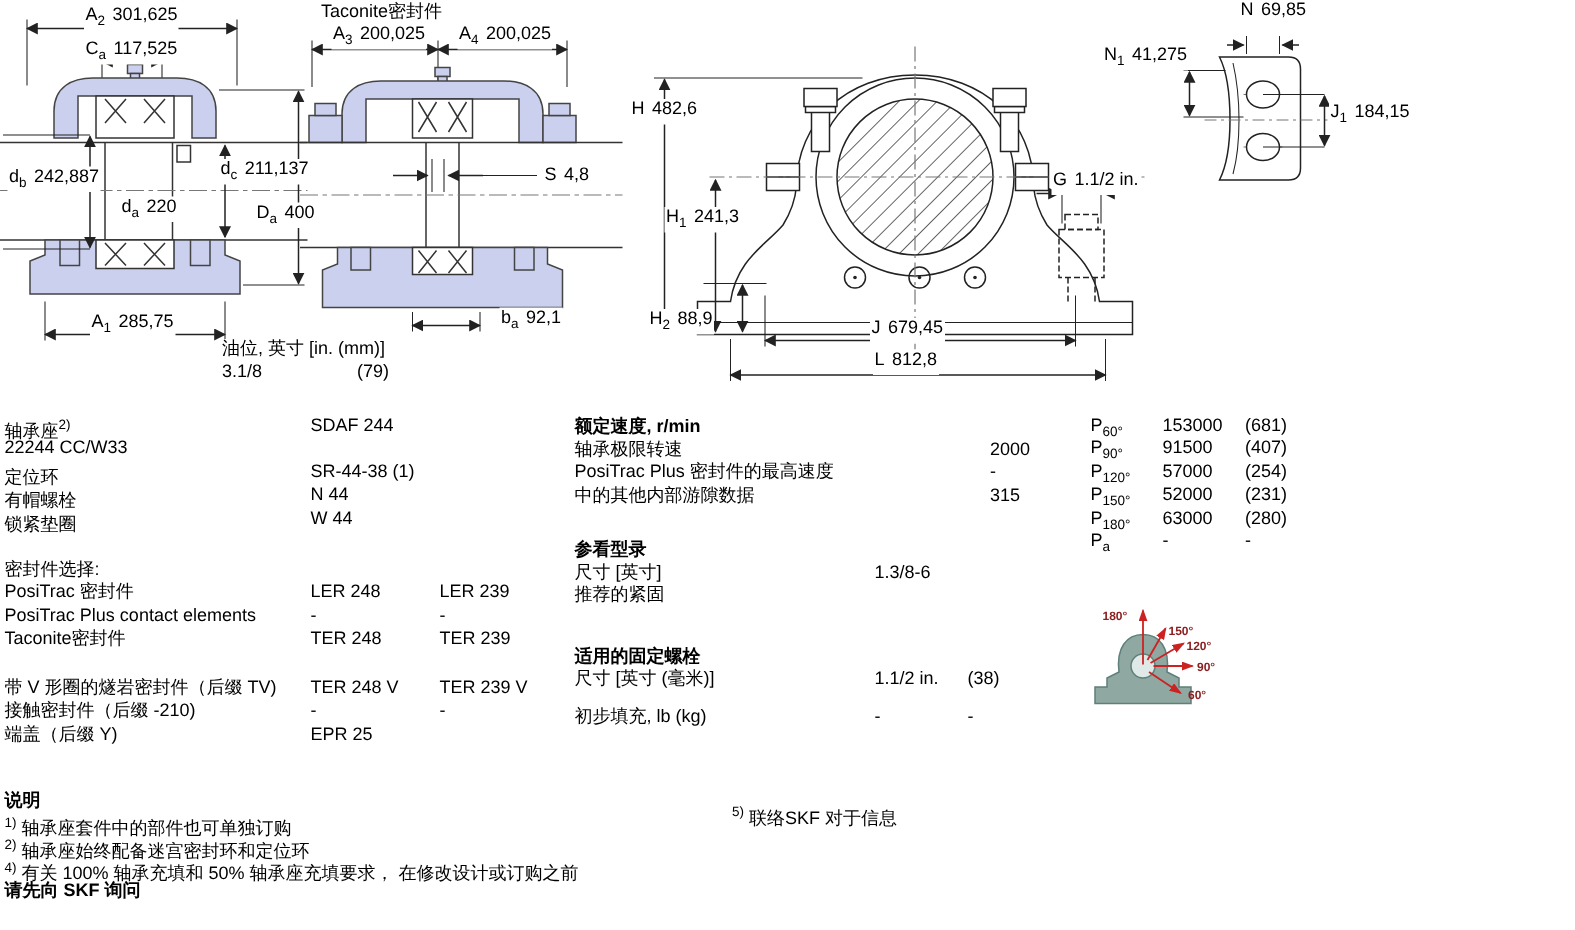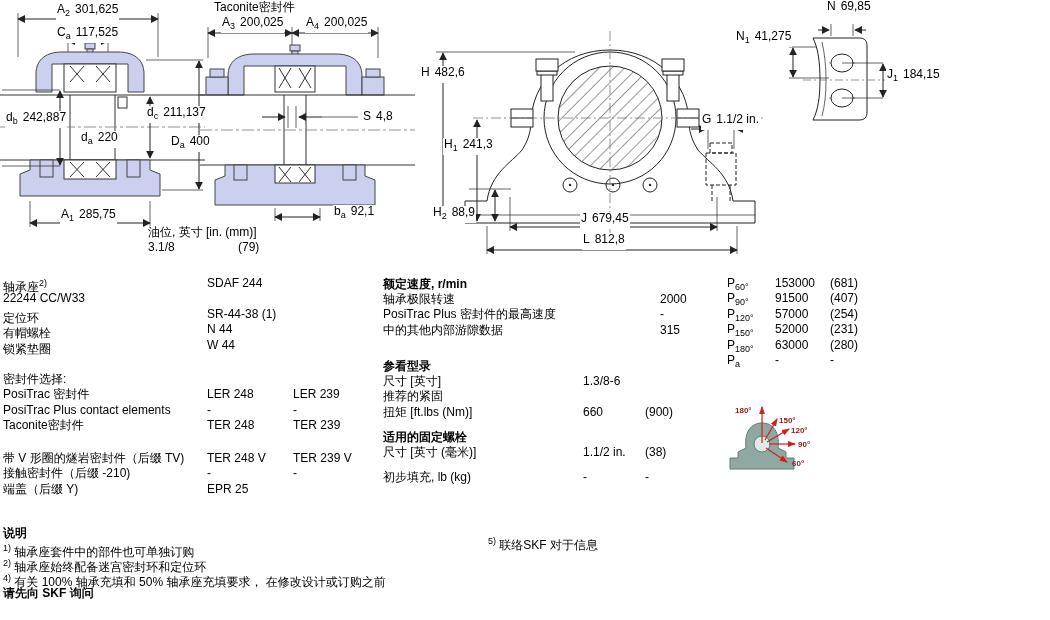--- a/index.html
+++ b/index.html
@@ -337,25 +337,20 @@
 </div>
 
 <div class="sec" style="left:383px;top:358px">
   <div class="hdr">参看型录</div>
   <div class="row">
       <div class="w200">尺寸 [英寸]</div>
       <div class="w62">1.3/8-6</div>
       <div></div>
     </div>
   <div class="row">推荐的紧固</div>
-  <div class="row">
-      <div class="w200">扭矩 [ft.lbs (Nm)]</div>
-      <div class="w62">660</div>
-      <div>(900)</div>
-    </div>
 </div>
 
 <div class="sec" style="left:383px;top:429px">
   <div class="hdr">适用的固定螺栓</div>
   <div class="row">
       <div class="w200">尺寸 [英寸 (毫米)]</div>
       <div class="w62">1.1/2 in.</div>
       <div>(38)</div>
     </div>
 </div>

